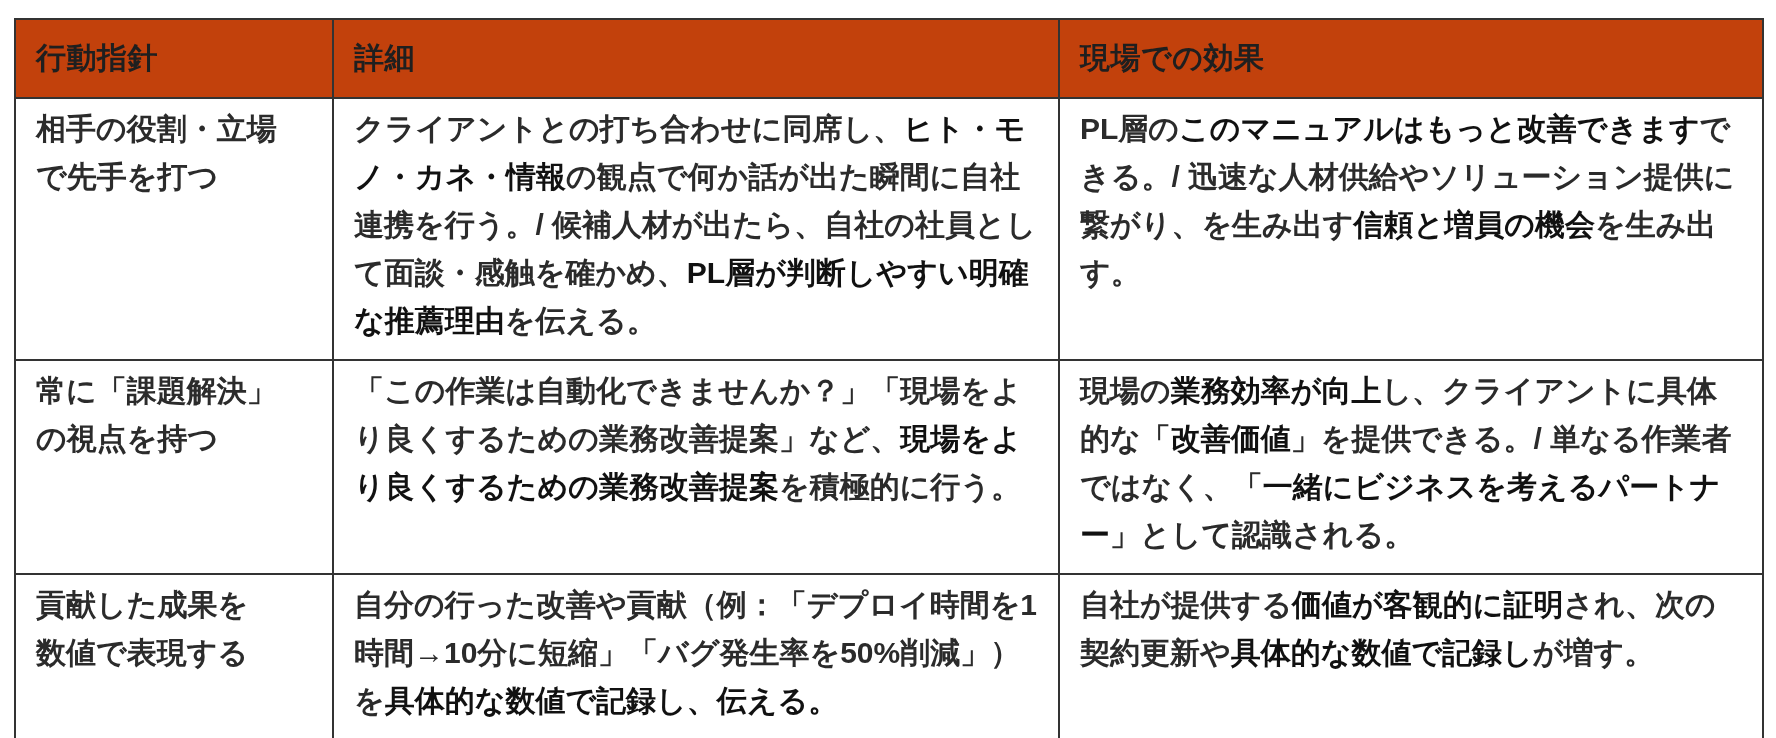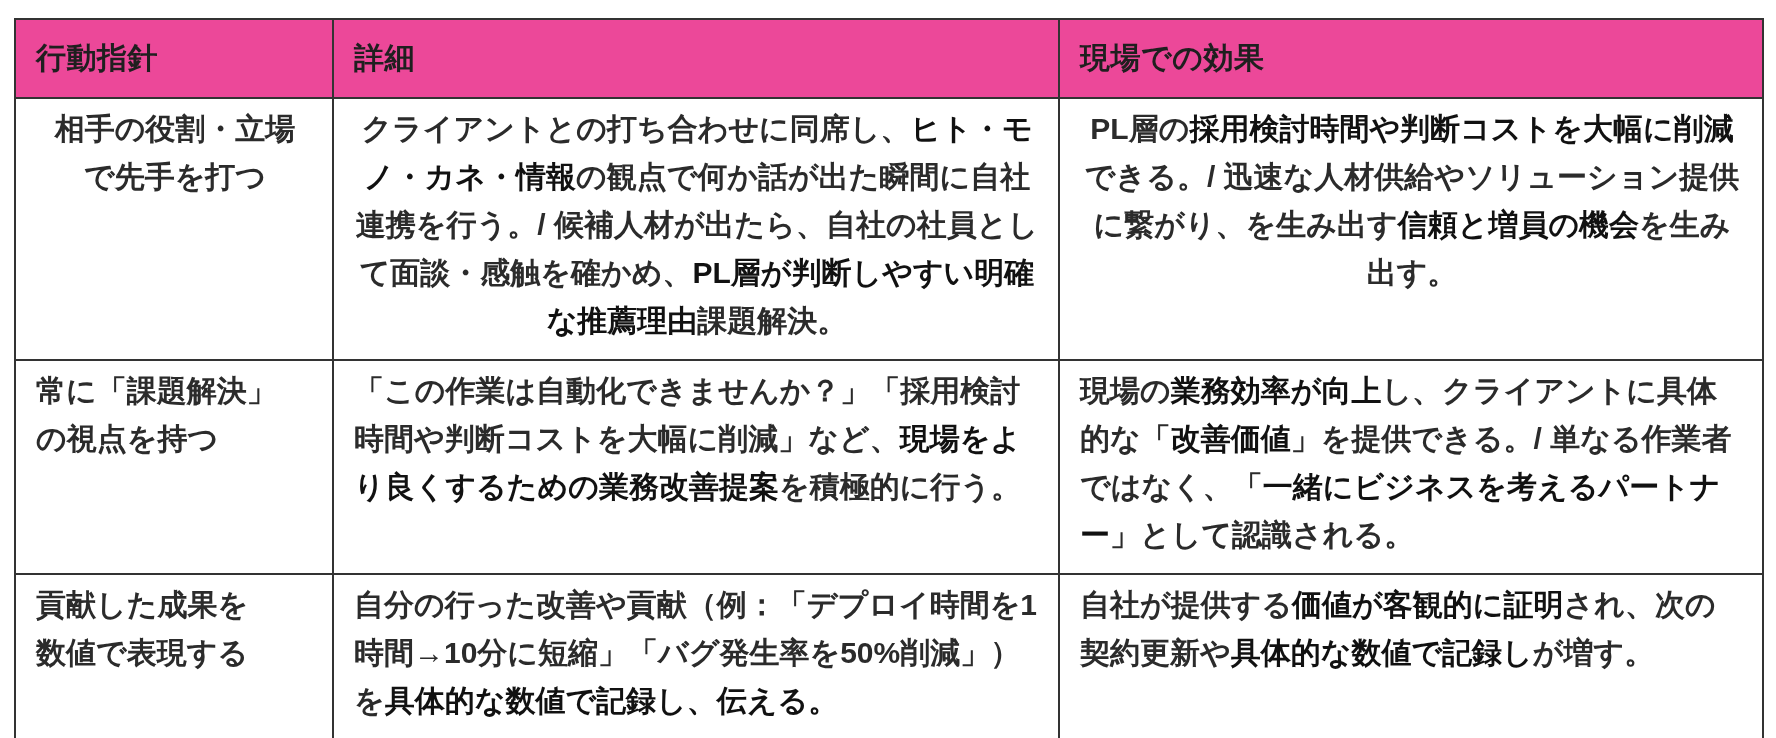--- a/index.html
+++ b/index.html
@@ -20,21 +20,21 @@
     table-layout: fixed;
     width: 1748px;
     background: #ffffff;
   }
   table.gtable th,
   table.gtable td {
     border: 2px solid #333333;
     box-sizing: border-box;
   }
   table.gtable th {
-    background: #ec4899;
+    background: #c2410c;
     height: 79px;
     vertical-align: middle;
     text-align: left;
     padding: 0 20px;
     font-size: 30px;
     font-weight: 700;
     color: #1f1f1f;
     letter-spacing: 0.5px;
   }
   table.gtable td {
@@ -51,21 +51,21 @@
     white-space: pre-line;
     padding-right: 26px;
   }
   td .seg-bold {
     font-weight: 700;
     color: #111111;
   }
   td .seg-normal {
     font-weight: 700;
   }
-  tr.row-1 td { height: 238px; text-align: center; }
+  tr.row-1 td { height: 238px; }
   tr.row-2 td { height: 199px; }
   tr.row-3 td { height: 192px; }
   col.c-guideline { width: 318px; }
   col.c-detail    { width: 726px; }
   col.c-effect    { width: 704px; }
 </style>
 </head>
 <body>
 
 <div class="page">
@@ -79,27 +79,27 @@
       <tr>
         <th>行動指針</th>
         <th>詳細</th>
         <th>現場での効果</th>
       </tr>
     </thead>
     <tbody>
       <tr class="row-1">
         <td class="guideline">相手の役割・立場
 で先手を打つ</td>
-        <td class="detail"><span class="seg-normal">クライアントとの打ち合わせに同席し、</span><strong class="seg-bold">ヒト・モノ・カネ・情報</strong><span class="seg-normal">の観点で何か話が出た瞬間に自社連携を行う。/ 候補人材が出たら、自社の社員として面談・感触を確かめ、</span><strong class="seg-bold">PL層が判断しやすい明確な推薦理由</strong><span class="seg-normal">課題解決。</span></td>
-        <td class="effect"><span class="seg-normal">PL層の</span><strong class="seg-bold">採用検討時間や判断コストを大幅に削減</strong><span class="seg-normal">できる。/ 迅速な人材供給やソリューション提供に繋がり、を生み出す</span><strong class="seg-bold">信頼と増員の機会</strong><span class="seg-normal">を生み出す。</span></td>
+        <td class="detail"><span class="seg-normal">クライアントとの打ち合わせに同席し、</span><strong class="seg-bold">ヒト・モノ・カネ・情報</strong><span class="seg-normal">の観点で何か話が出た瞬間に自社連携を行う。/ 候補人材が出たら、自社の社員として面談・感触を確かめ、</span><strong class="seg-bold">PL層が判断しやすい明確な推薦理由</strong><span class="seg-normal">を伝える。</span></td>
+        <td class="effect"><span class="seg-normal">PL層の</span><strong class="seg-bold">このマニュアルはもっと改善できます</strong><span class="seg-normal">できる。/ 迅速な人材供給やソリューション提供に繋がり、を生み出す</span><strong class="seg-bold">信頼と増員の機会</strong><span class="seg-normal">を生み出す。</span></td>
       </tr>
       <tr class="row-2">
         <td class="guideline">常に「課題解決」
 の視点を持つ</td>
-        <td class="detail"><span class="seg-normal">「この作業は自動化できませんか？」「採用検討時間や判断コストを大幅に削減」など、</span><strong class="seg-bold">現場をより良くするための業務改善提案</strong><span class="seg-normal">を積極的に行う。</span></td>
+        <td class="detail"><span class="seg-normal">「この作業は自動化できませんか？」「現場をより良くするための業務改善提案」など、</span><strong class="seg-bold">現場をより良くするための業務改善提案</strong><span class="seg-normal">を積極的に行う。</span></td>
         <td class="effect"><span class="seg-normal">現場の</span><strong class="seg-bold">業務効率が向上</strong><span class="seg-normal">し、クライアントに具体的な「</span><strong class="seg-bold">改善価値</strong><span class="seg-normal">」を提供できる。/ 単なる作業者ではなく、「</span><strong class="seg-bold">一緒にビジネスを考えるパートナー</strong><span class="seg-normal">」として認識される。</span></td>
       </tr>
       <tr class="row-3">
         <td class="guideline">貢献した成果を
 数値で表現する</td>
         <td class="detail"><span class="seg-normal">自分の行った改善や貢献（例：「デプロイ時間を1時間→10分に短縮」「バグ発生率を50%削減」）を</span><strong class="seg-bold">具体的な数値で記録し、伝える。</strong></td>
         <td class="effect"><span class="seg-normal">自社が提供する</span><strong class="seg-bold">価値が客観的に証明</strong><span class="seg-normal">され、次の契約更新や</span><strong class="seg-bold">具体的な数値で記録し</strong><span class="seg-normal">が増す。</span></td>
       </tr>
     </tbody>
   </table>

